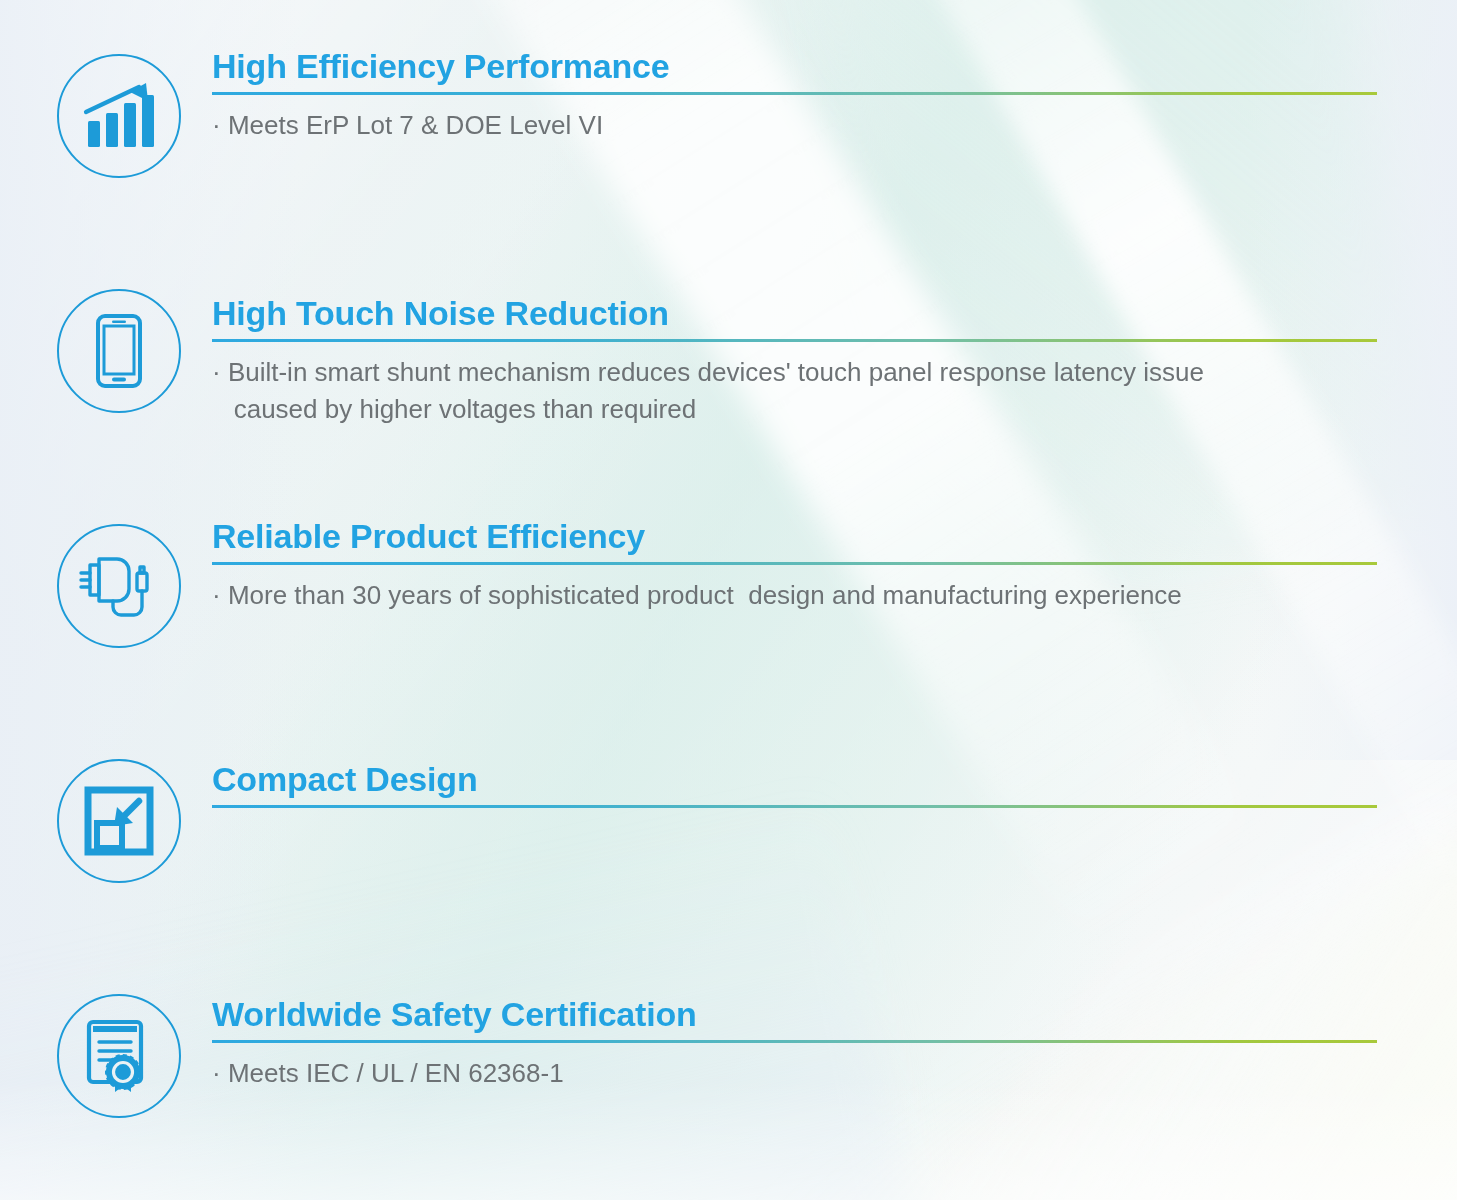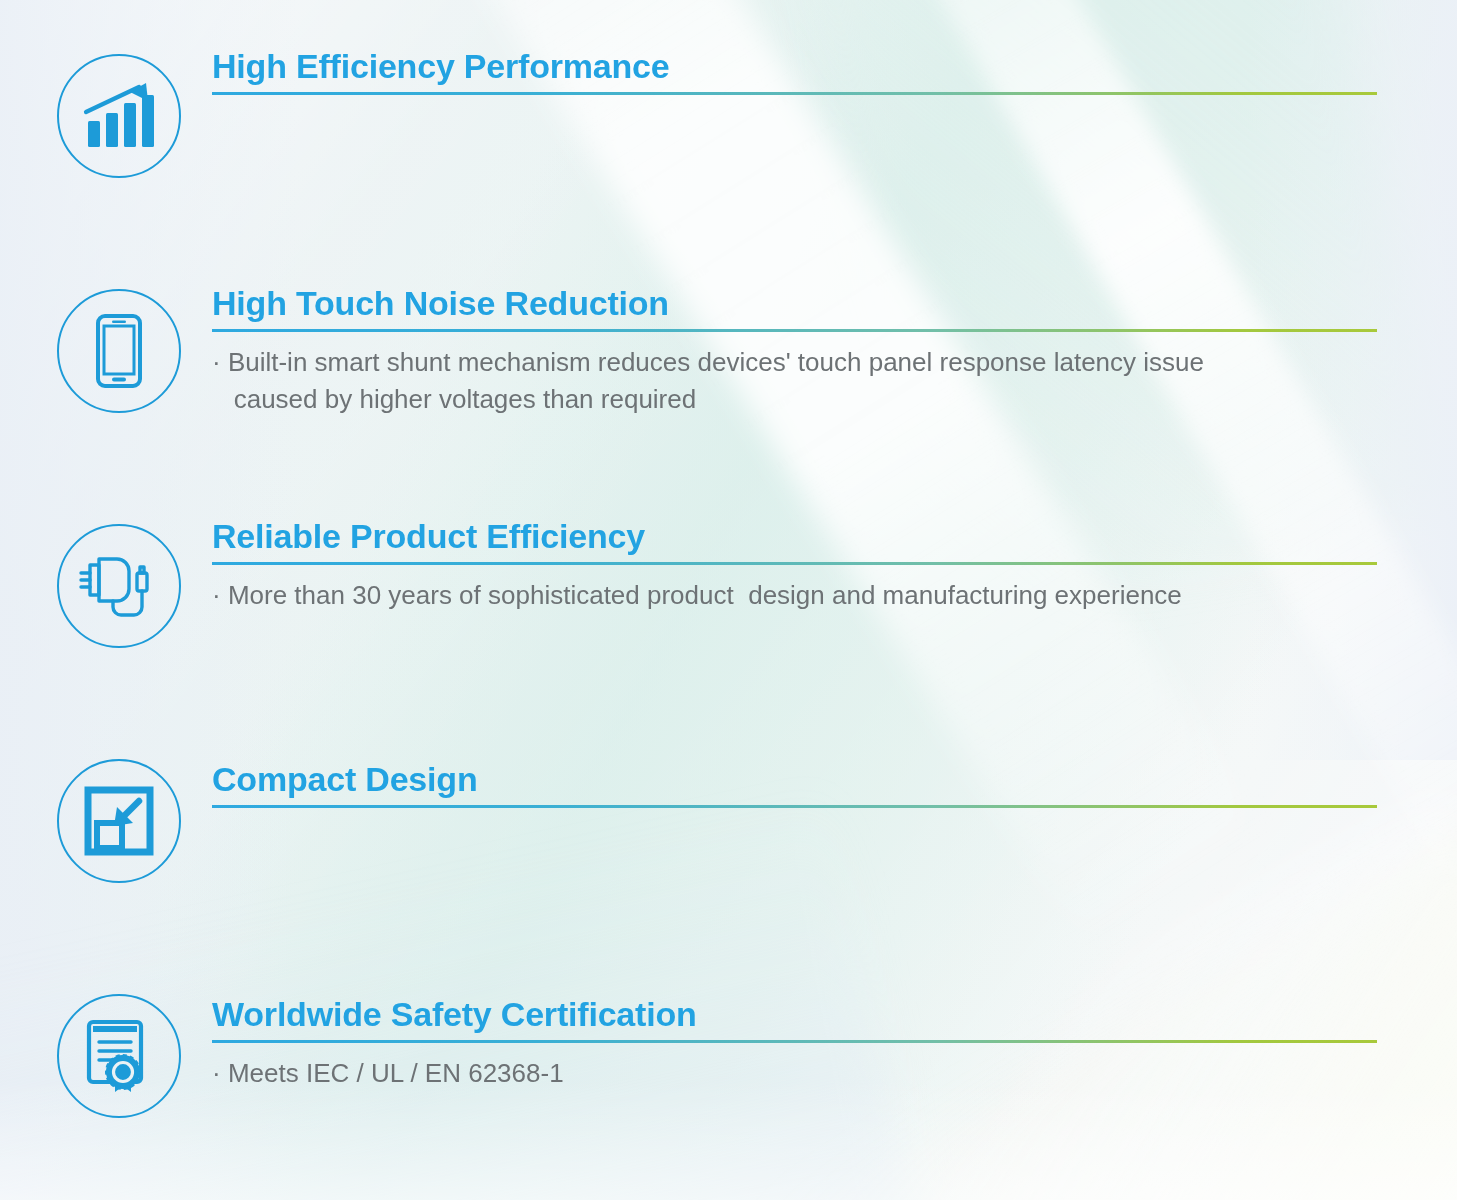--- a/index.html
+++ b/index.html
@@ -261,35 +261,38 @@
             <g fill="none" stroke="#1d9bd8" stroke-width="4.2" stroke-linecap="round">
               <path d="M4 31 L57 6"></path>
             </g>
             <polygon points="64,2 66,20 48,11" fill="#1d9bd8"></polygon>
           </svg>
         </div>
       </div>
       <div class="feature-body" style="top:0px;">
         <h2 class="feature-title">High Efficiency Performance</h2>
         <div class="divider"></div>
+        <div class="bullets">
+          <div class="bullet">· Meets ErP Lot 7 &amp; DOE Level VI</div>
+        </div>
       </div>
     </div>
 
     <div class="feature" style="top:281px;">
       <div class="icon-wrap" style="top:8px;">
         <div class="icon-circle">
           <svg width="46" height="74" viewBox="0 0 46 74" aria-hidden="true">
             <rect x="2" y="2" width="42" height="70" rx="7" ry="7" fill="none" stroke="#1d9bd8" stroke-width="4"></rect>
             <rect x="8" y="12" width="30" height="48" fill="none" stroke="#1d9bd8" stroke-width="3"></rect>
             <rect x="16" y="6.5" width="14" height="2.6" rx="1.3" fill="#1d9bd8"></rect>
             <rect x="16" y="63.5" width="14" height="4" rx="2" fill="#1d9bd8"></rect>
           </svg>
         </div>
       </div>
-      <div class="feature-body" style="top:2px;">
+      <div class="feature-body" style="top:12px;">
         <h2 class="feature-title">High Touch Noise Reduction</h2>
         <div class="divider"></div>
         <div class="bullets">
           <div class="bullet">· Built-in smart shunt mechanism reduces devices' touch panel response latency issue
    caused by higher voltages than required</div>
         </div>
       </div>
     </div>
 
     <div class="feature" style="top:516px;">

